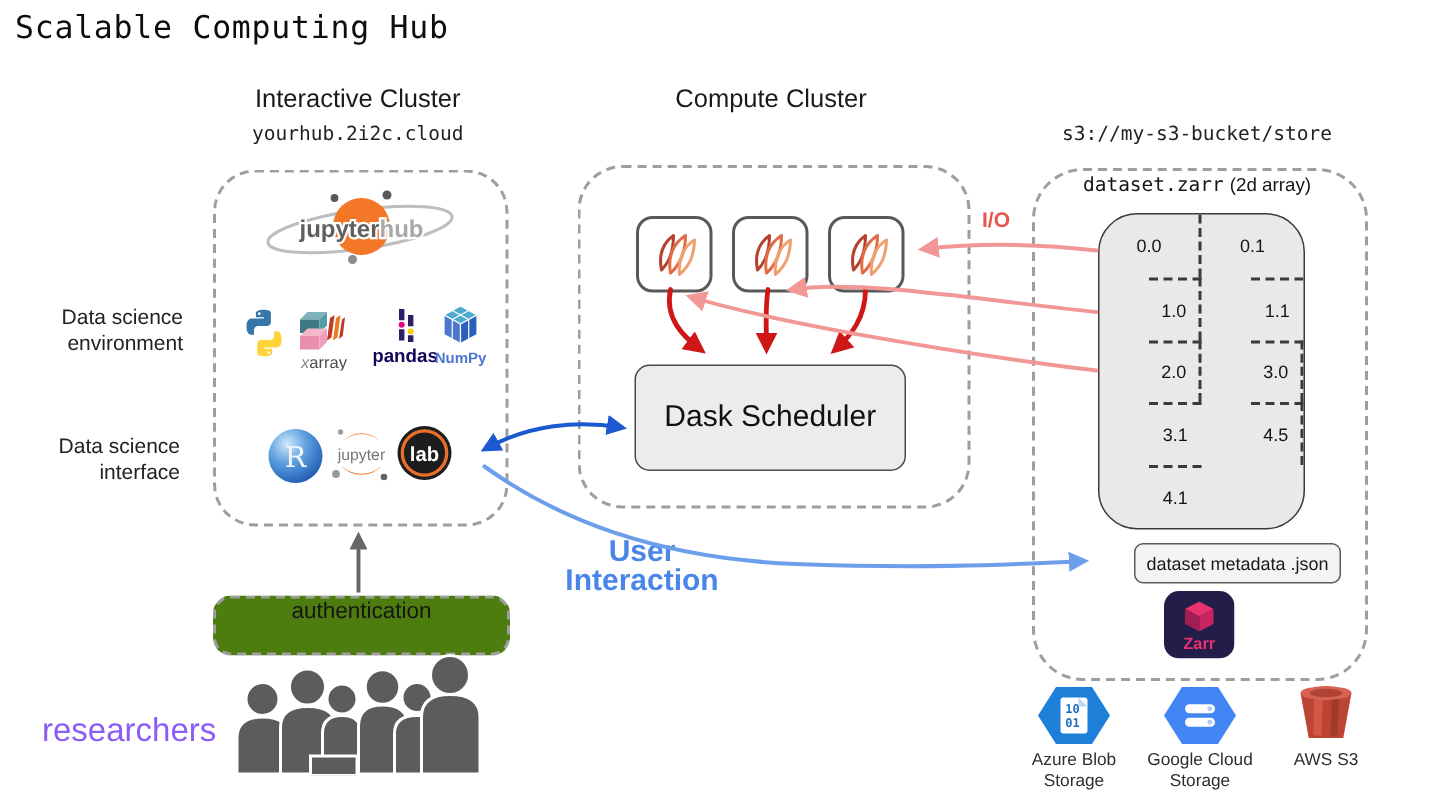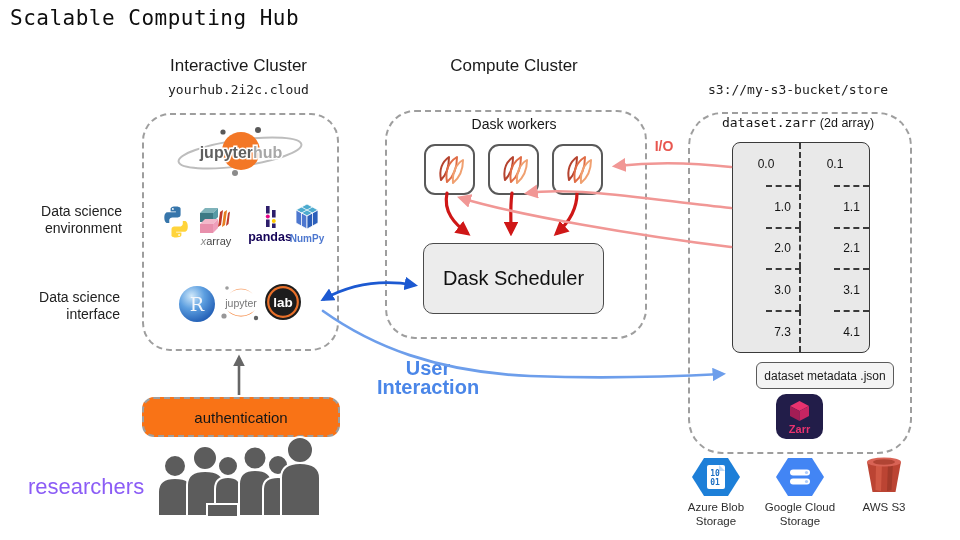--- a/index.html
+++ b/index.html
@@ -11,28 +11,28 @@
   .sec-title{font-size:17px;text-align:center;color:#1a1a1a;}
   .sec-sub{font-size:13px;text-align:center;color:#222;}
   .dashed-box{border:2px dashed #9e9e9e;border-radius:30px;background:transparent;}
   .side-label{font-size:14px;text-align:right;color:#222;line-height:16.5px;}
   .worker-box{width:47px;height:47px;border:2px solid #595959;border-radius:11px;background:#fff;
               display:flex;align-items:center;justify-content:center;}
   .scheduler{left:423px;top:243px;width:179px;height:69px;background:#ececec;border:1.6px solid #4a4a4a;
              border-radius:10px;display:flex;align-items:center;justify-content:center;font-size:20px;color:#111;}
   .workers-label{font-size:14px;text-align:center;color:#161616;}
   .zarr-table{left:732px;top:142px;width:136px;height:209px;background:#e9e9e9;border:1.6px solid #3a3a3a;
-              border-radius:8px;overflow:hidden;display:grid;grid-template-columns:1fr 1fr;grid-template-rows:repeat(5,1fr);}
+              border-radius:26px;overflow:hidden;display:grid;grid-template-columns:1fr 1fr;grid-template-rows:repeat(5,1fr);}
   .zarr-cell{display:flex;align-items:center;justify-content:center;font-size:12px;color:#141414;}
   .zarr-cell.c0{border-right:2px dashed #3a3a3a;}
   .zarr-cell.rt{border-top:2px dashed #3a3a3a;margin-left:33px;}
   .meta-box{left:756px;top:362px;width:136px;height:25px;background:#f4f4f4;border:1.4px solid #5a5a5a;
             border-radius:6px;display:flex;align-items:center;justify-content:center;font-size:12px;color:#1a1a1a;}
   .auth-box{left:142px;top:397px;width:194px;height:36px;border:2px dashed #9e9e9e;border-radius:12px;
-            display:flex;align-items:center;justify-content:center;font-size:15px;color:#161616;background:#f97316;}
+            display:flex;align-items:flex-start;justify-content:center;font-size:15px;color:#161616;background:#4d7c0f;}
   .researchers{left:28px;top:474px;width:120px;font-size:22px;color:#8b5cf6;}
   .prov-label{font-size:11.5px;line-height:13.5px;text-align:center;color:#2e2e2e;}
   .io-label{left:643px;top:138px;width:42px;text-align:center;font-size:14px;font-weight:bold;color:#e8564f;}
   .ui-label{left:376px;top:359px;width:104px;text-align:center;font-size:20px;font-weight:bold;
             color:#4a86e8;line-height:19px;}
   .ds-label{left:688px;top:115px;width:220px;text-align:center;font-size:13px;color:#161616;}
   .ds-label .sans{font-family:"Liberation Sans",sans-serif;font-size:12.5px;margin-left:4px;}
   svg{display:block;}
   .overlay{left:0;top:0;pointer-events:none;}
 </style>
@@ -151,21 +151,20 @@
   </div>
 
   <div class="abs" style="left:264px;top:283px">
     <svg width="38" height="38" viewBox="0 0 38 38">
       <circle cx="19" cy="19" r="18" fill="#1d1d1d"></circle>
       <circle cx="19" cy="19" r="14.8" fill="#1d1d1d" stroke="#e8702a" stroke-width="2.2"></circle>
       <text x="19" y="24" text-anchor="middle" font-size="13.5" font-weight="bold" fill="#ffffff" font-family="Liberation Sans, sans-serif">lab</text>
     </svg>
   </div>
 
-  <div class="abs workers-label" style="left:385px;top:116px;width:258px">Dask workers</div>
 
   <div class="abs worker-box" style="left:424px;top:144px">
     <svg width="36" height="36" viewBox="0 0 36 36">
       <path d="M9,28 C7,18 10,10 17,5 C17,15 14,23 9,28 Z" fill="none" stroke="#b5422e" stroke-width="2" stroke-linejoin="round"></path>
       <path d="M15,30 C13,19 17,10 25,5 C25,16 21,25 15,30 Z" fill="none" stroke="#e06c45" stroke-width="2" stroke-linejoin="round"></path>
       <path d="M21,31 C20,21 24,12 31,8 C31,18 27,26 21,31 Z" fill="none" stroke="#f0a070" stroke-width="2" stroke-linejoin="round"></path>
     </svg>
   </div>
   <div class="abs worker-box" style="left:488px;top:144px">
     <svg width="36" height="36" viewBox="0 0 36 36">
@@ -189,24 +188,23 @@
   <div class="abs ds-label">
     <span class="mono">dataset.zarr</span><span class="sans">(2d array)</span>
   </div>
 
   <div class="abs zarr-table">
     <div class="zarr-cell c0">0.0</div>
     <div class="zarr-cell">0.1</div>
     <div class="zarr-cell c0 rt">1.0</div>
     <div class="zarr-cell rt">1.1</div>
     <div class="zarr-cell c0 rt">2.0</div>
-    <div class="zarr-cell rt">2.1</div>
     <div class="zarr-cell c0 rt">3.0</div>
     <div class="zarr-cell rt">3.1</div>
-    <div class="zarr-cell c0 rt">7.3</div>
+    <div class="zarr-cell c0 rt">4.5</div>
     <div class="zarr-cell rt">4.1</div>
   </div>
 
   <div class="abs meta-box">
     <span>dataset metadata .json</span>
   </div>
 
   <div class="abs" style="left:776px;top:394px">
     <svg width="47" height="45" viewBox="0 0 47 45">
       <rect x="0" y="0" width="47" height="45" rx="10" fill="#221d49"></rect>

